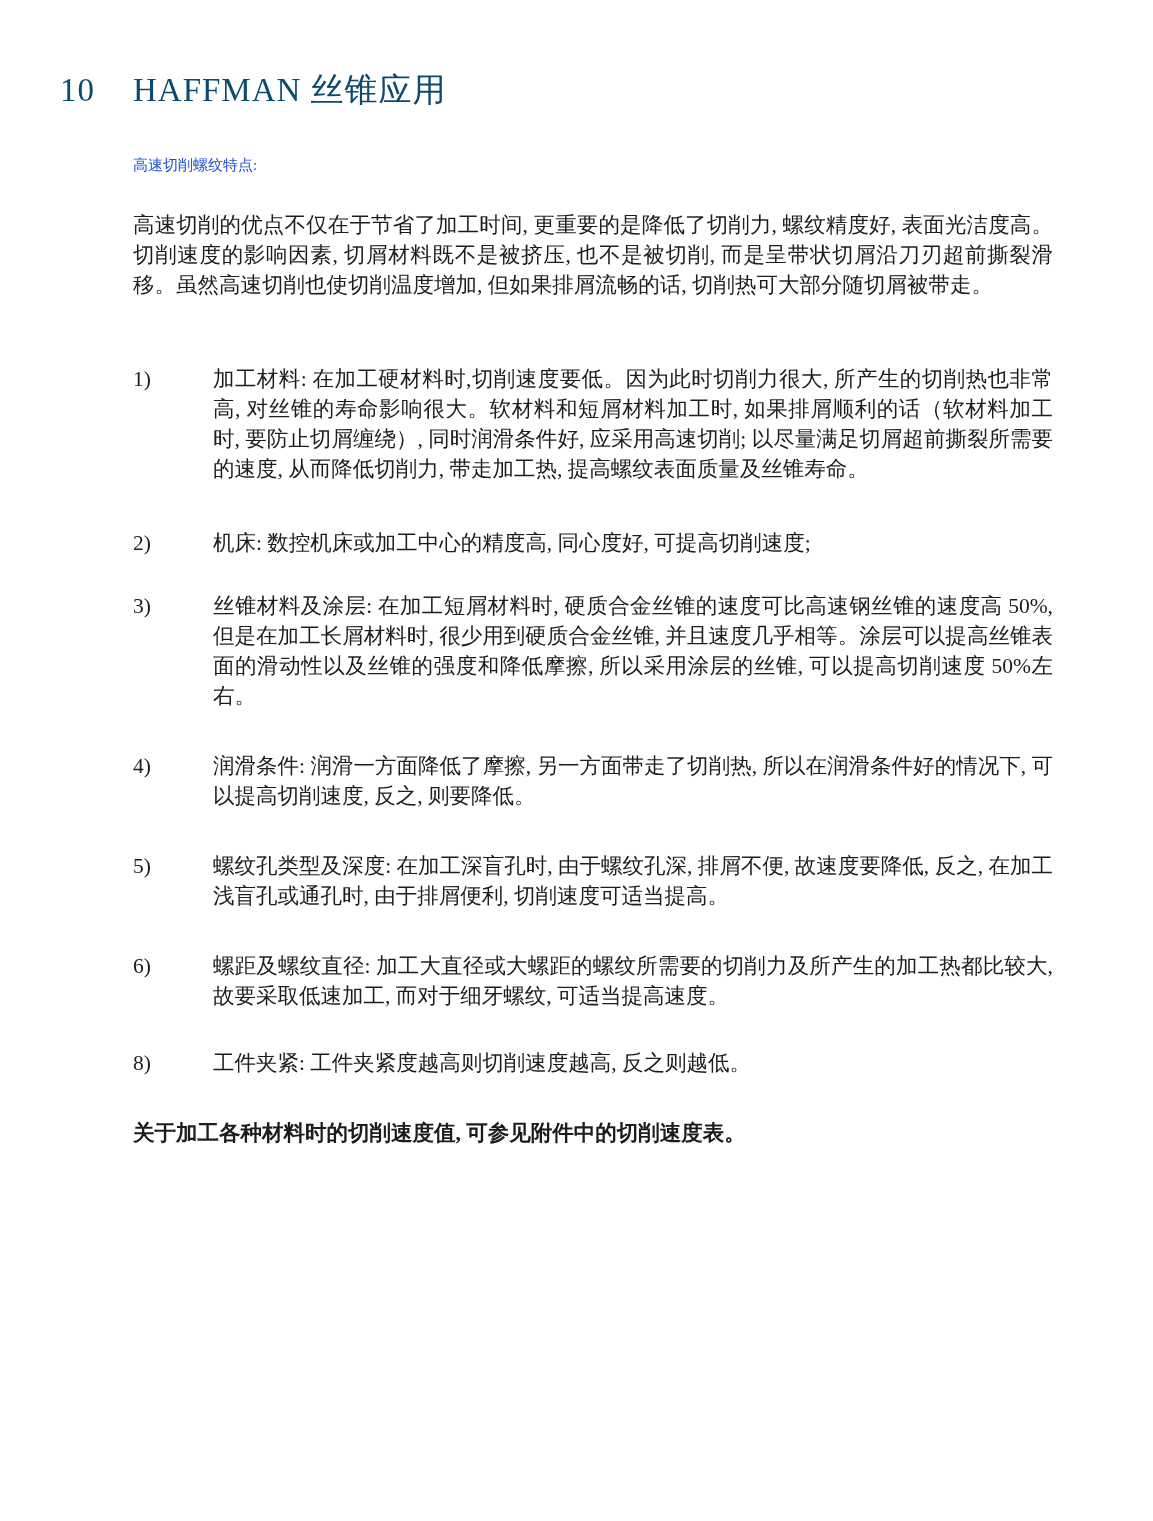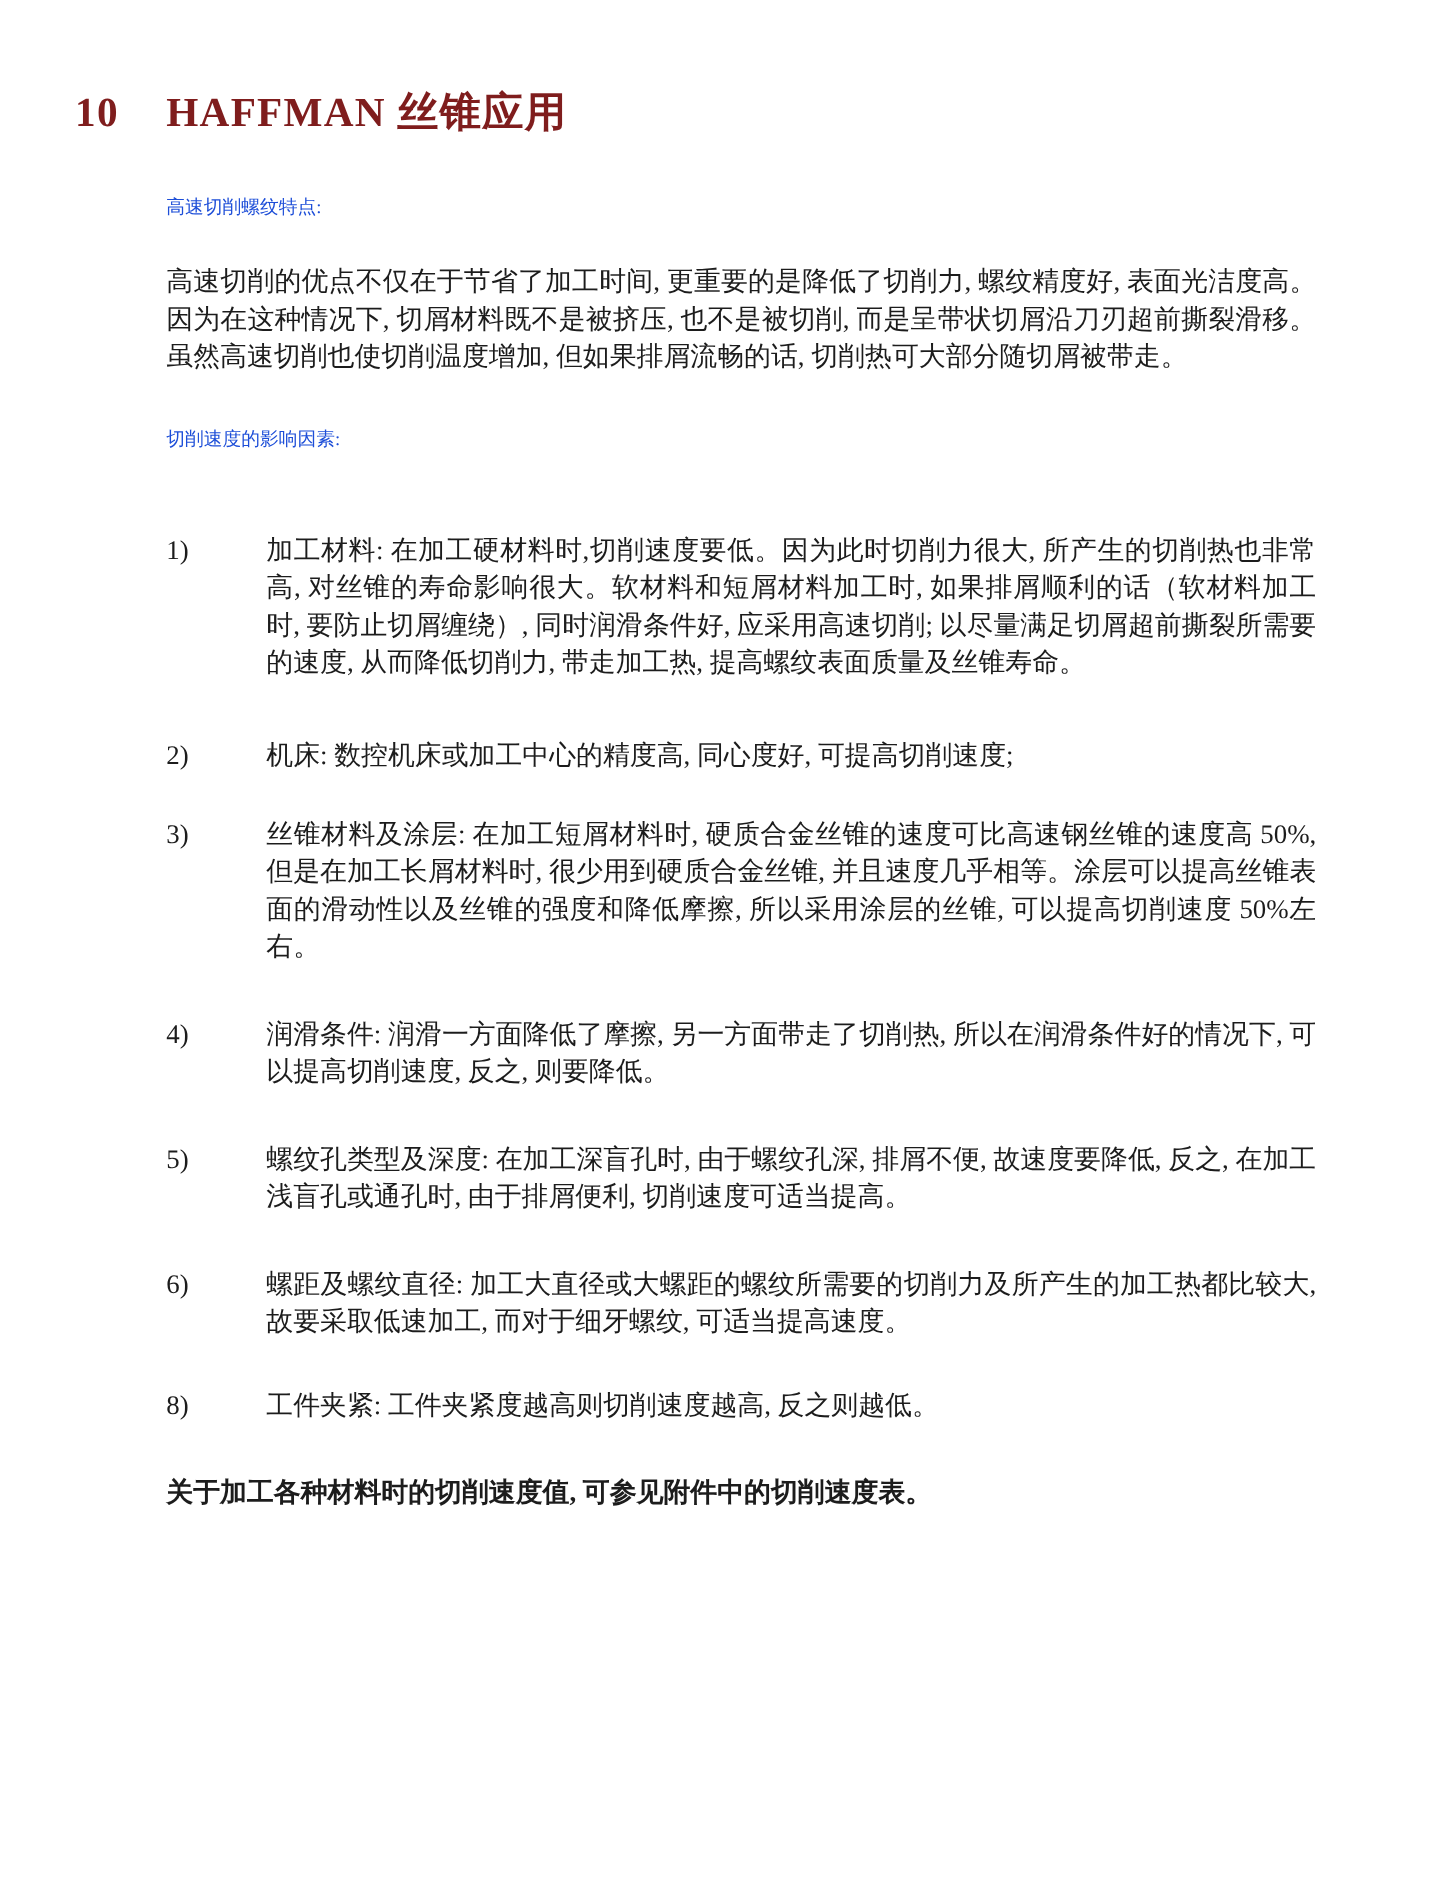--- a/index.html
+++ b/index.html
@@ -15,23 +15,23 @@
     color: #1c1c1c;
     font-family: "Liberation Serif", "DejaVu Serif", serif;
     overflow: hidden;
     box-sizing: border-box;
   }
   .doc-title {
     display: flex;
     align-items: baseline;
     margin: 68px 0 0 60px;
     font-size: 33px;
-    font-weight: 700;
+    font-weight: 400;
     letter-spacing: 1px;
-    color: #7f1d1d;
+    color: #0c4a6e;
   }
   .chapter-num {
     width: 73px;
     flex: 0 0 auto;
   }
   .content {
     margin-left: 133px;
     margin-right: 100px;
   }
   .sec-heading {
@@ -87,23 +87,22 @@
 
   <header class="doc-title">
     <span class="chapter-num">10</span>
     <span class="chapter-title">HAFFMAN 丝锥应用</span>
   </header>
 
   <main class="content">
 
     <h2 class="sec-heading h-features">高速切削螺纹特点:</h2>
 
-    <p class="para p-features">高速切削的优点不仅在于节省了加工时间, 更重要的是降低了切削力, 螺纹精度好, 表面光洁度高。 因为在这种情况下, 切屑材料既不是被挤压, 也不是被切削, 而是呈带状切屑沿刀刃超前撕裂滑移。虽然高速切削也使切削温度增加, 但如果排屑流畅的话, 切削热可大部分随切屑被带走。</p>
+    <p class="para p-features">高速切削的优点不仅在于节省了加工时间, 更重要的是降低了切削力, 螺纹精度好, 表面光洁度高。 切削速度的影响因素, 切屑材料既不是被挤压, 也不是被切削, 而是呈带状切屑沿刀刃超前撕裂滑移。虽然高速切削也使切削温度增加, 但如果排屑流畅的话, 切削热可大部分随切屑被带走。</p>
 
-    <h2 class="sec-heading h-factors">切削速度的影响因素:</h2>
 
 
     <ol class="factors-list">
       <li class="factor-item gap-64">
         <span class="marker">1)</span>
         <span class="text">加工材料: 在加工硬材料时,切削速度要低。因为此时切削力很大, 所产生的切削热也非常高, 对丝锥的寿命影响很大。软材料和短屑材料加工时, 如果排屑顺利的话（软材料加工时, 要防止切屑缠绕）, 同时润滑条件好, 应采用高速切削; 以尽量满足切屑超前撕裂所需要的速度, 从而降低切削力, 带走加工热, 提高螺纹表面质量及丝锥寿命。</span>
       </li>
       <li class="factor-item gap-44">
         <span class="marker">2)</span>
         <span class="text">机床: 数控机床或加工中心的精度高, 同心度好, 可提高切削速度;</span>

